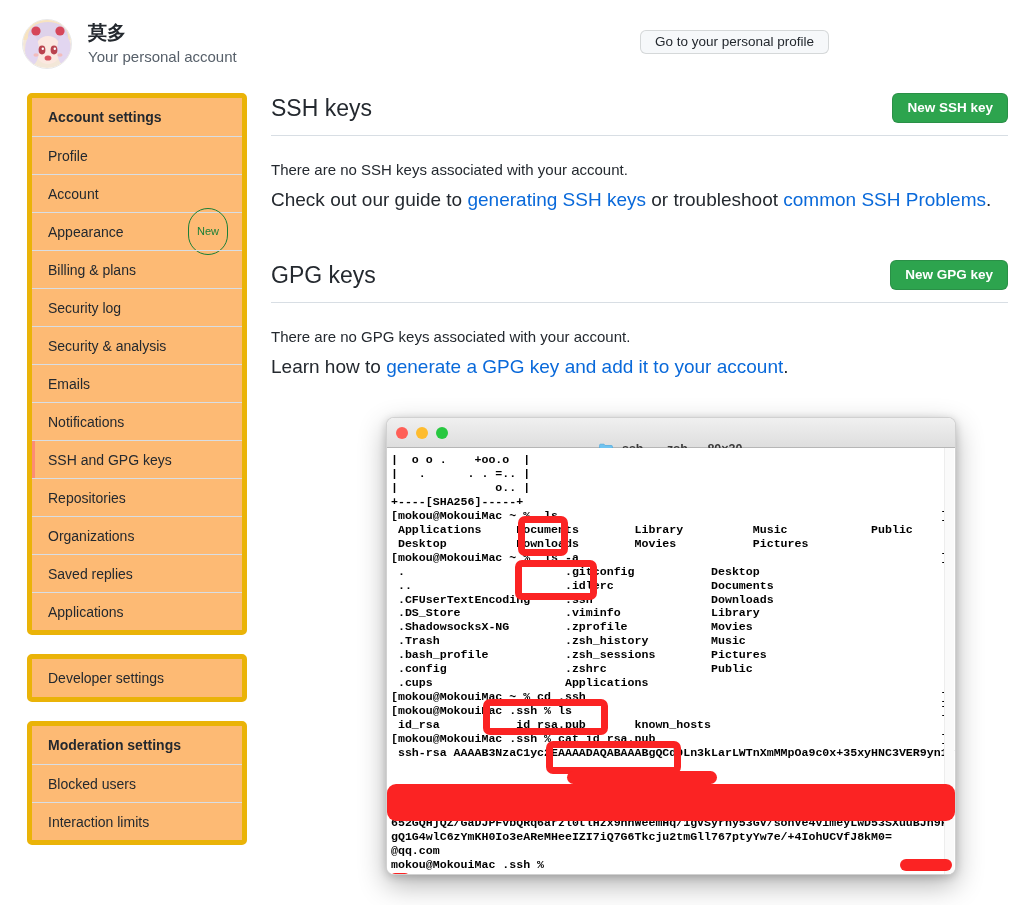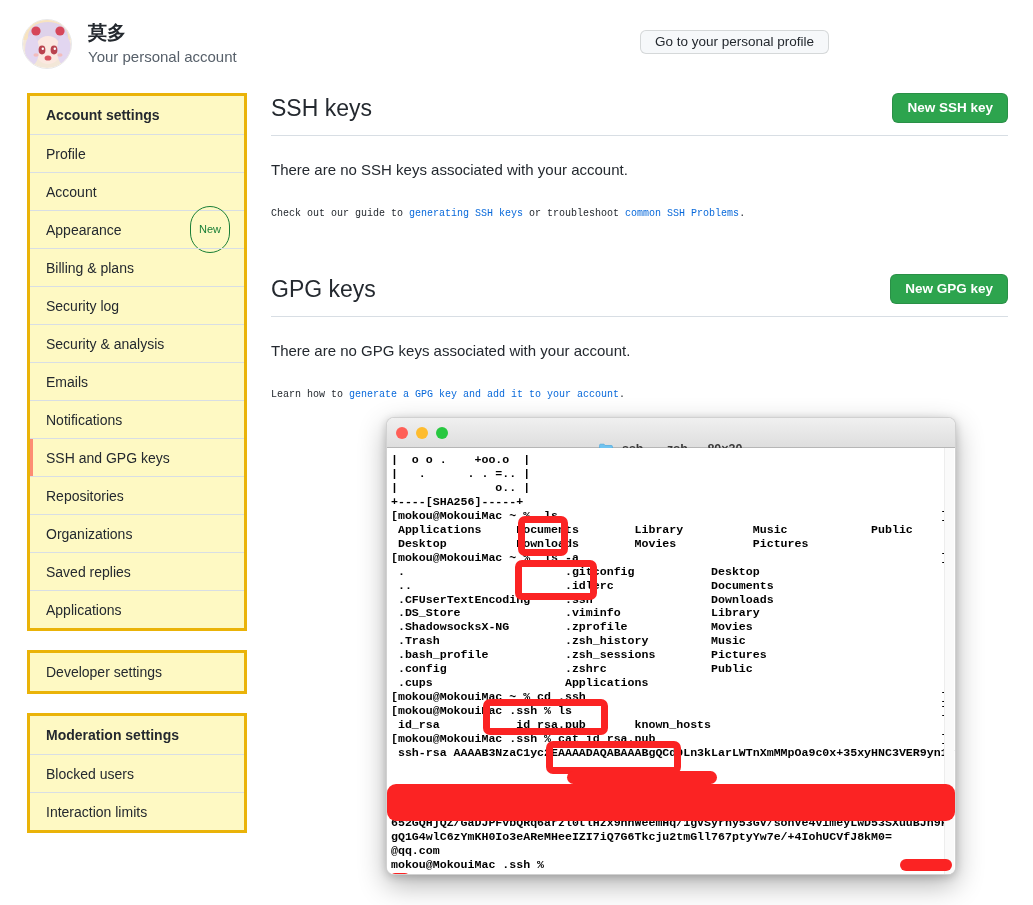--- a/index.html
+++ b/index.html
@@ -33,22 +33,22 @@
     position: absolute; right: 26px; top: 30px;
     padding: 2px 14px; font-size: 13.5px; color: #24292f;
     background: #f6f8fa; border: 1px solid rgba(27,31,36,0.15);
     border-radius: 6px; line-height: 18px; cursor: pointer;
     font-family: "Liberation Sans", sans-serif;
   }
 
   
   .sidebar { position: absolute; left: 27px; top: 93px; width: 220px; }
   .nav-group {
-    border: 3px solid #eab308; border-radius: 0;
-    background: #fef9c3; overflow: hidden; margin-bottom: 19px;
+    border: 5px solid #eab308; border-radius: 5px;
+    background: #fdba74; overflow: hidden; margin-bottom: 19px;
   }
   .nav-item {
     position: relative; height: 38px; line-height: 38px;
     padding: 0 14px 0 16px; font-size: 14px; color: #24292f;
     border-top: 1px solid #d8dee4; cursor: pointer;
     display: flex; align-items: center; justify-content: space-between;
   }
   .nav-item:first-child { border-top: none; }
   .nav-item.head { font-weight: bold; cursor: default; }
   .nav-item.active::before {
@@ -65,21 +65,21 @@
   .sec-title-row { display: flex; align-items: flex-start; justify-content: space-between; }
   .sec-title { font-size: 23px; font-weight: normal; color: #24292f; line-height: 30px; }
   .btn-green {
     background: #2da44e; color: #fff; border: 1px solid rgba(27,31,36,0.15);
     border-radius: 6px; padding: 5px 14px; font-size: 13.5px; font-weight: bold;
     line-height: 18px; cursor: pointer; white-space: nowrap;
     font-family: "Liberation Sans", sans-serif;
   }
   .rule { border: none; border-top: 1px solid #d8dee4; margin: 12px 0 0 0; height: 1px; }
   .empty-line { font-size: 15px; color: #24292f; margin-top: 23px; line-height: 21px; }
-  .help-line { font-size: 10px; color: #24292f; margin-top: 24px; line-height: 20px; font-family: Liberation Mono, monospace; }
+  .help-line { font-size: 19px; color: #24292f; margin-top: 10px; line-height: 20px; }
   a.lnk { color: #0969da; text-decoration: none; cursor: pointer; }
   .gpg-block { margin-top: 50px; }
 
   
   .term-win {
     position: absolute; left: 386px; top: 417px;
     width: 570px; height: 458px;
     border-radius: 8px; background: #ffffff;
     box-shadow: 0 10px 28px rgba(0,0,0,0.30), 0 2px 8px rgba(0,0,0,0.18);
     overflow: hidden; border: 1px solid rgba(0,0,0,0.18);

